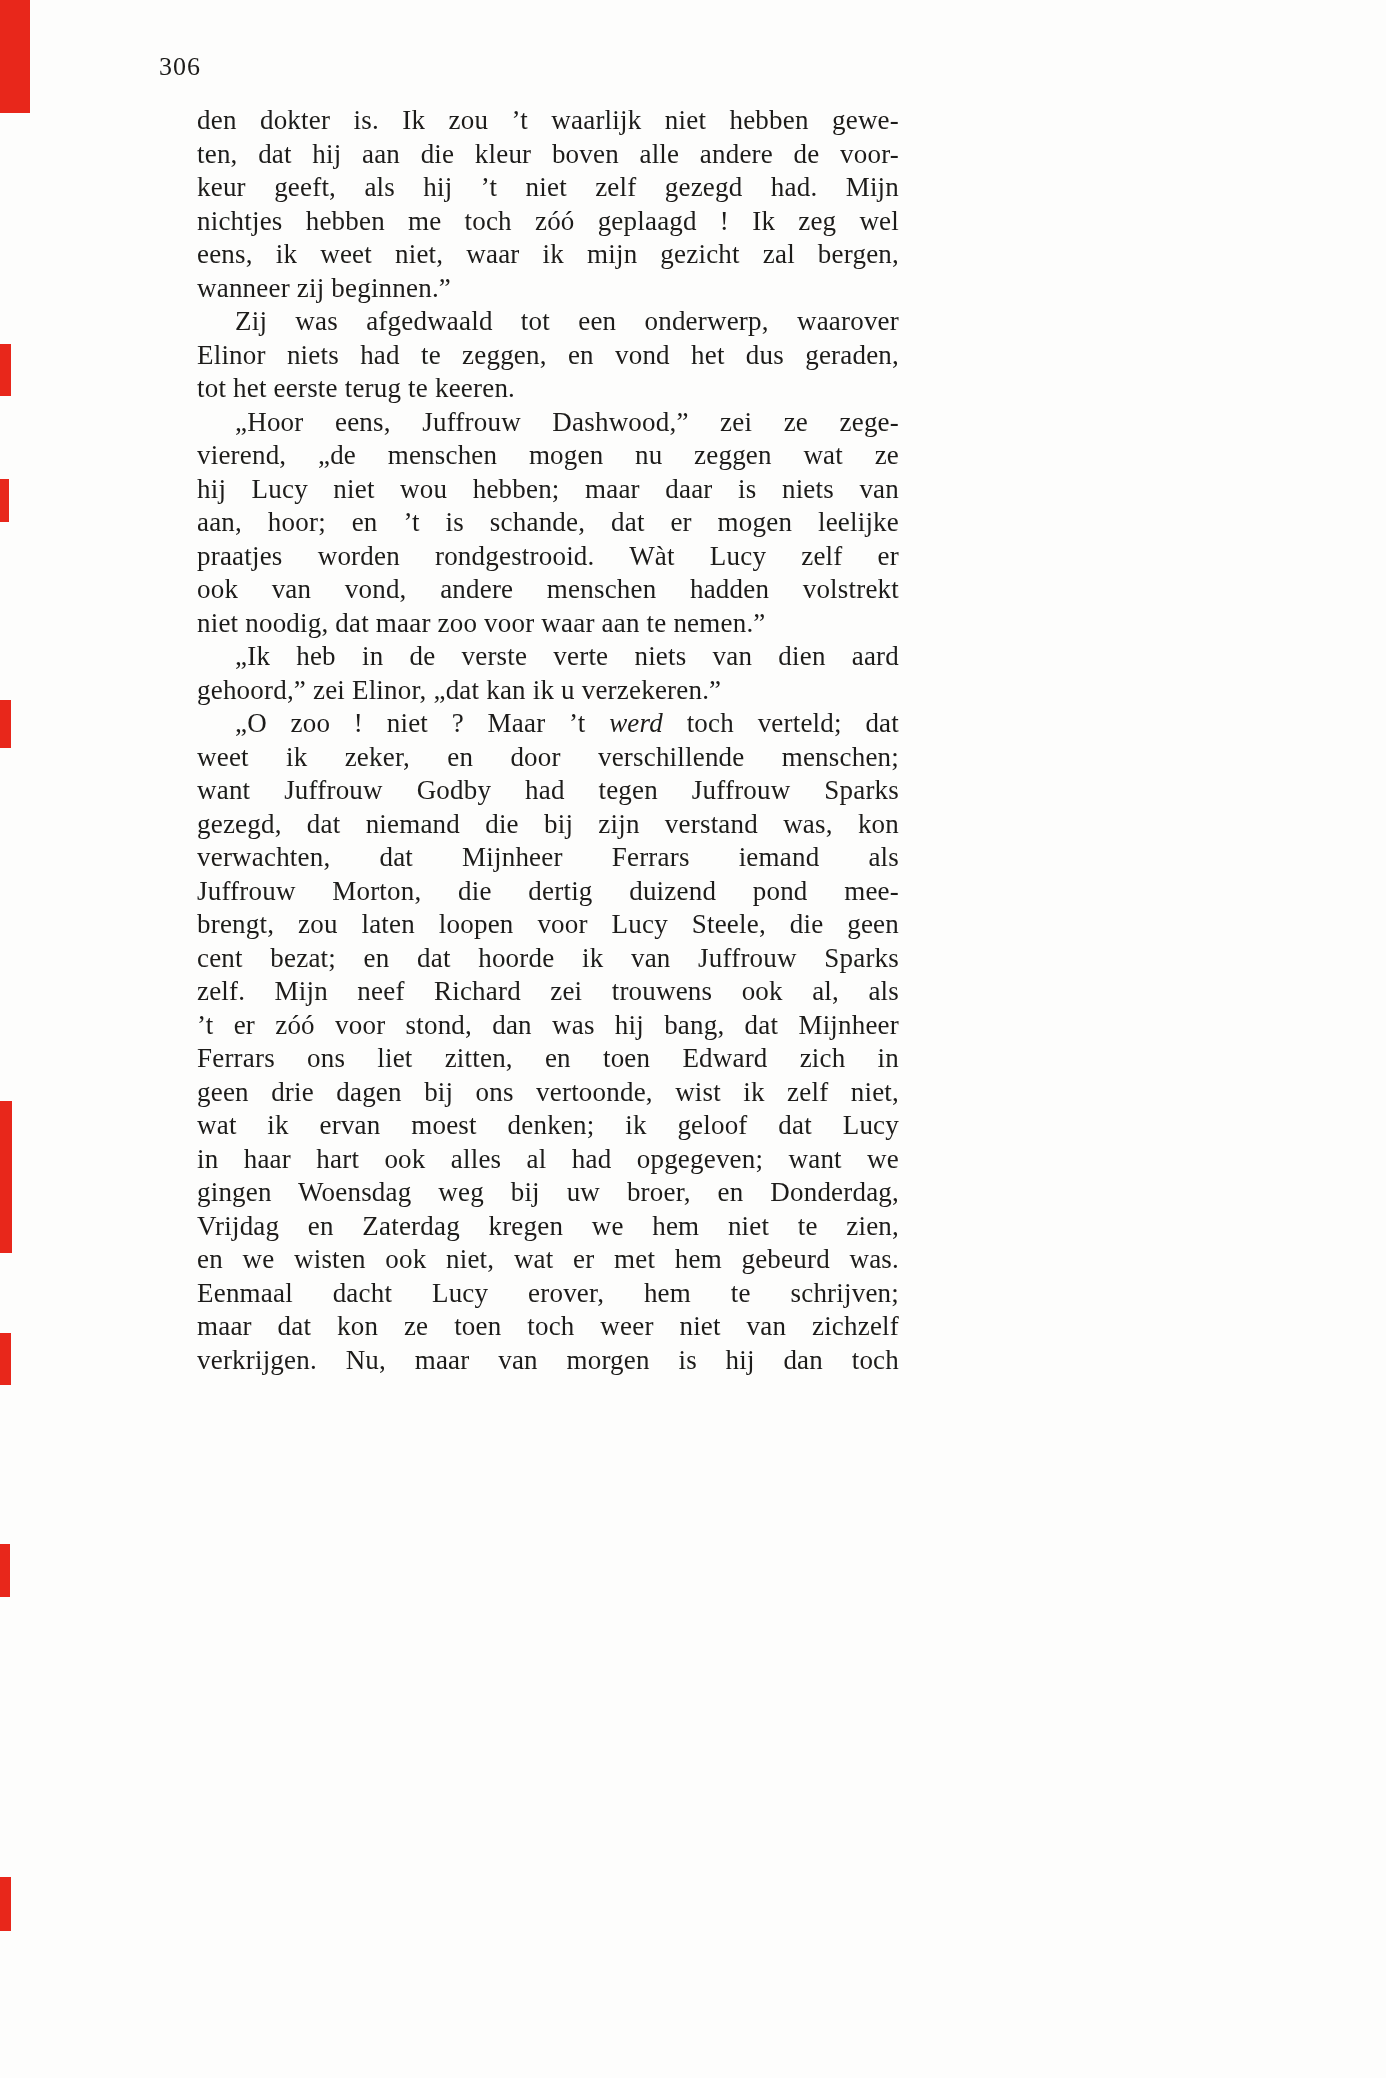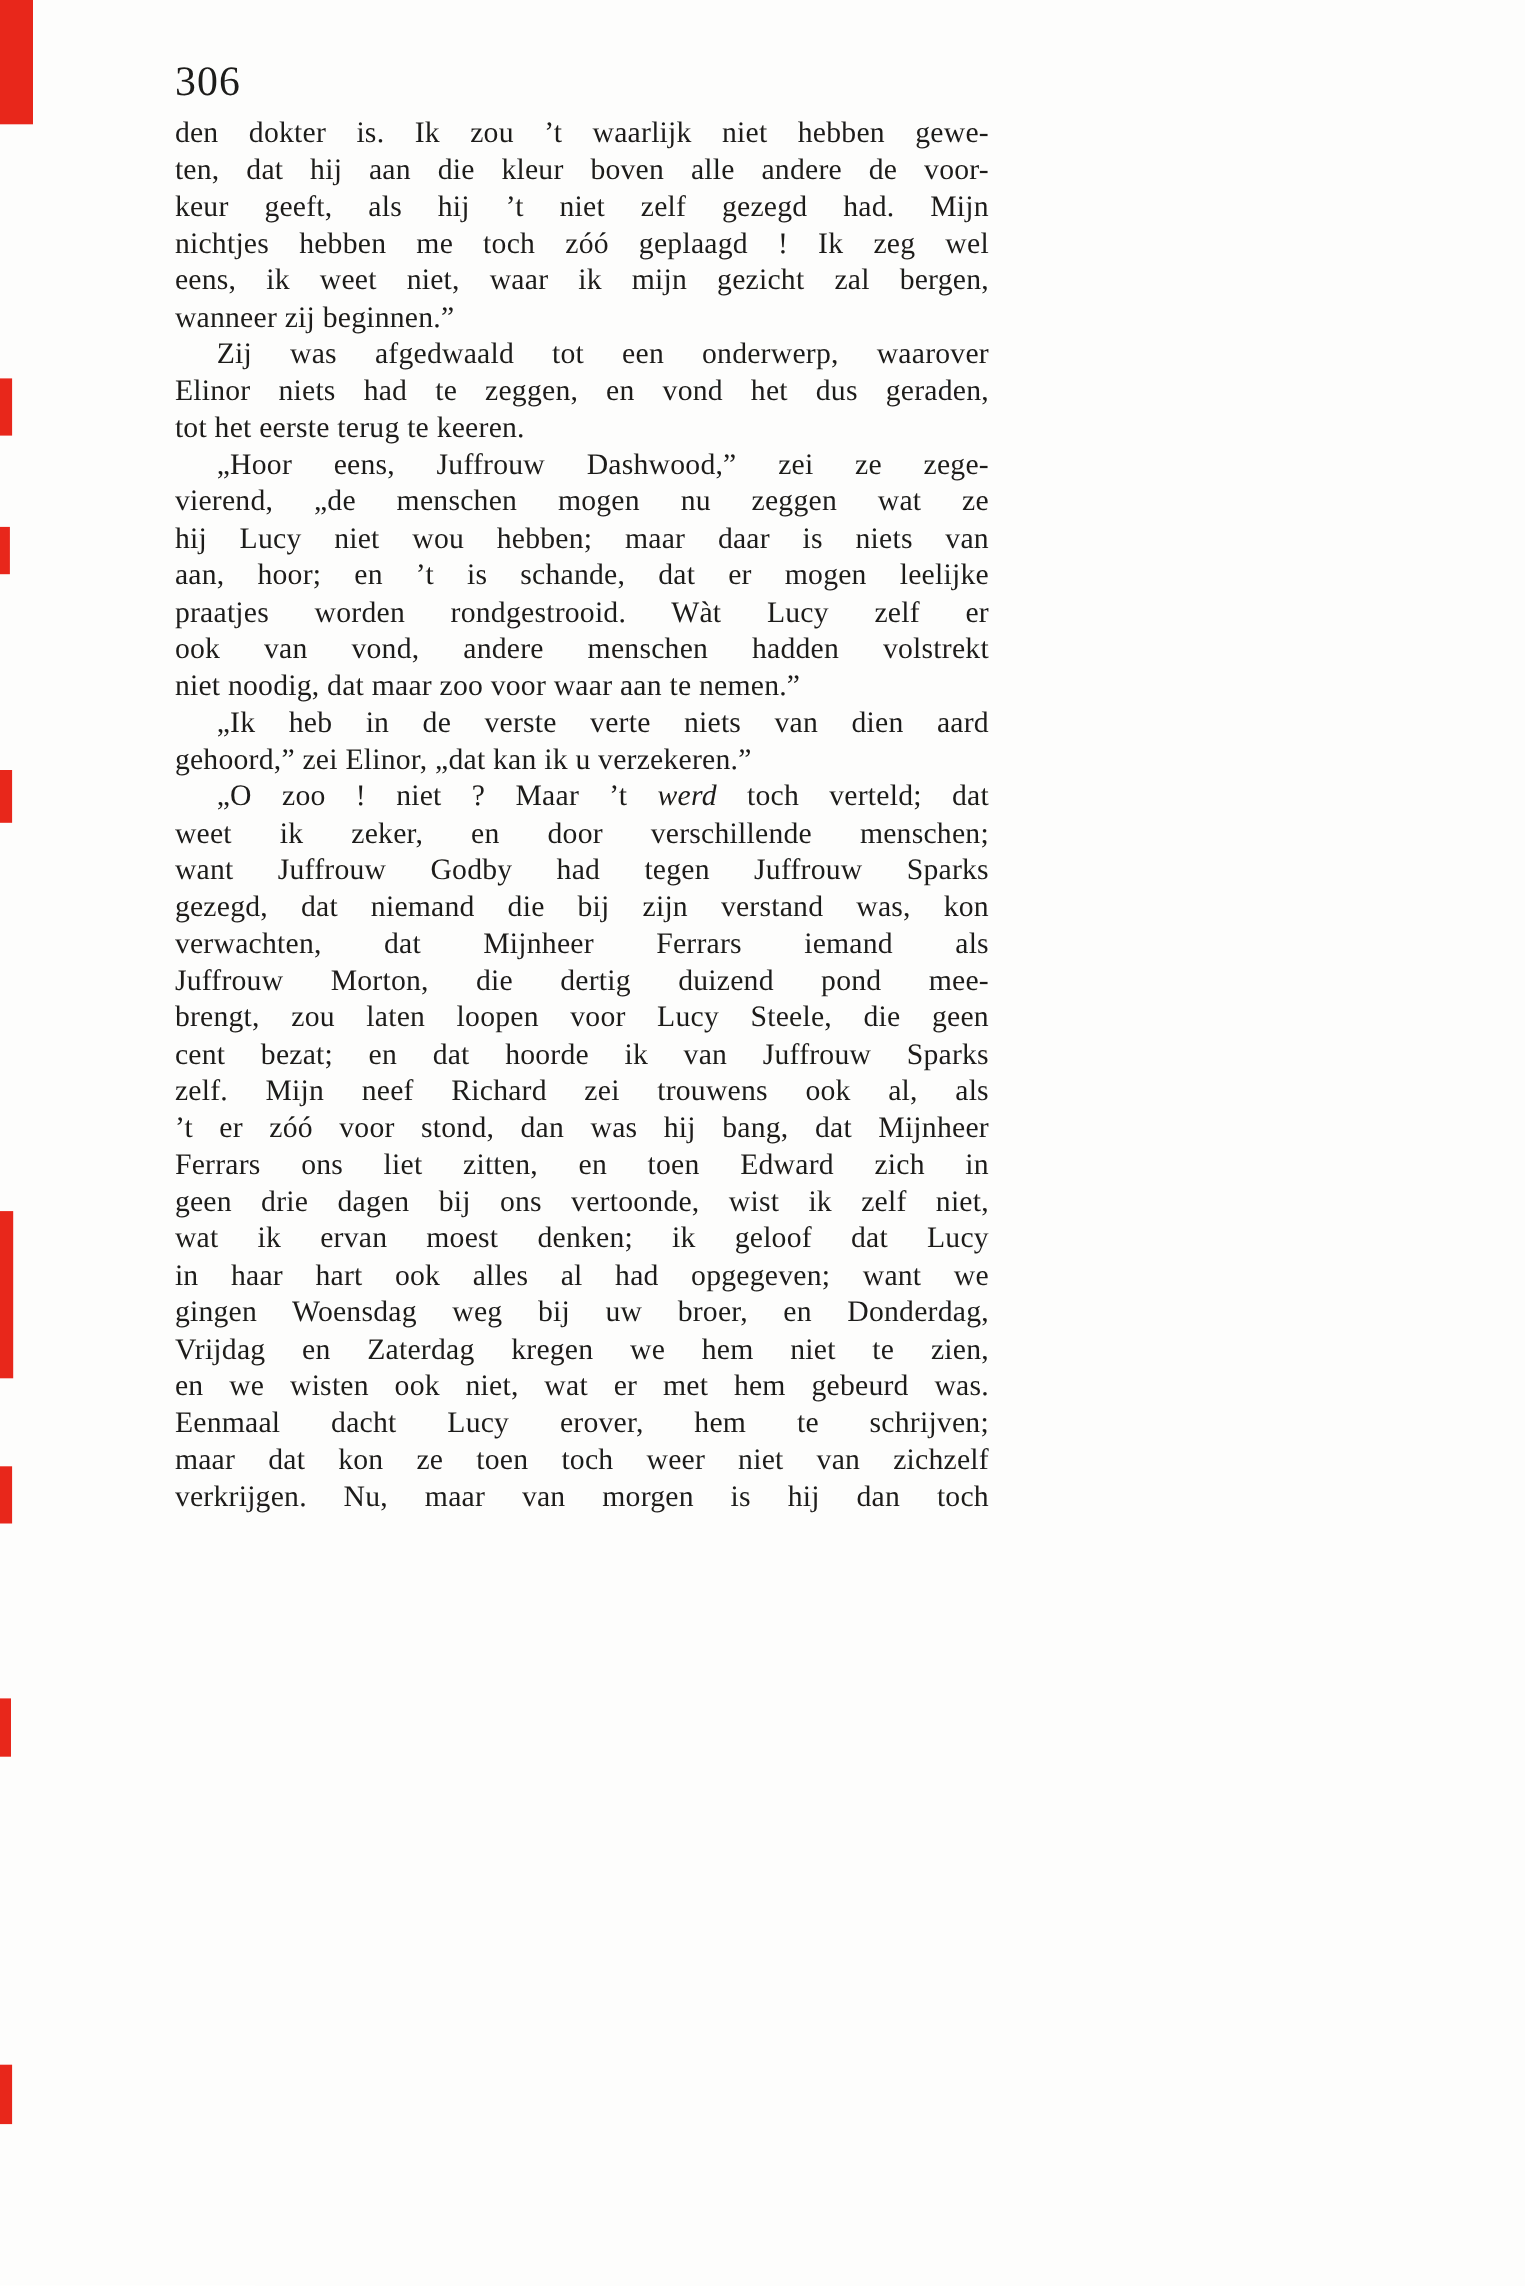--- a/index.html
+++ b/index.html
@@ -13,39 +13,40 @@
     height: 2078px;
     background: #fdfdfc;
     overflow: hidden;
     font-family: "Liberation Serif", "DejaVu Serif", serif;
     color: #1d1c1a;
   }
   .page-number {
     position: absolute;
     left: 159px;
     top: 52px;
-    font-size: 38px;
+    font-size: 26px;
     letter-spacing: 1px;
   }
   .text-block {
     position: absolute;
     left: 159px;
     top: 104px;
     width: 740px;
     font-size: 27px;
     line-height: 33.5px;
     letter-spacing: 0.2px;
   }
   .line {
     text-align: justify;
     text-align-last: justify;
     text-justify: inter-word;
     white-space: nowrap;
     height: 33.5px;
     overflow: visible;
+    margin-left: 38px;
   }
   .line.last {
     text-align-last: left;
   }
   .line.indent {
     text-indent: 38px;
   }
   .line i {
     font-style: italic;
   }

